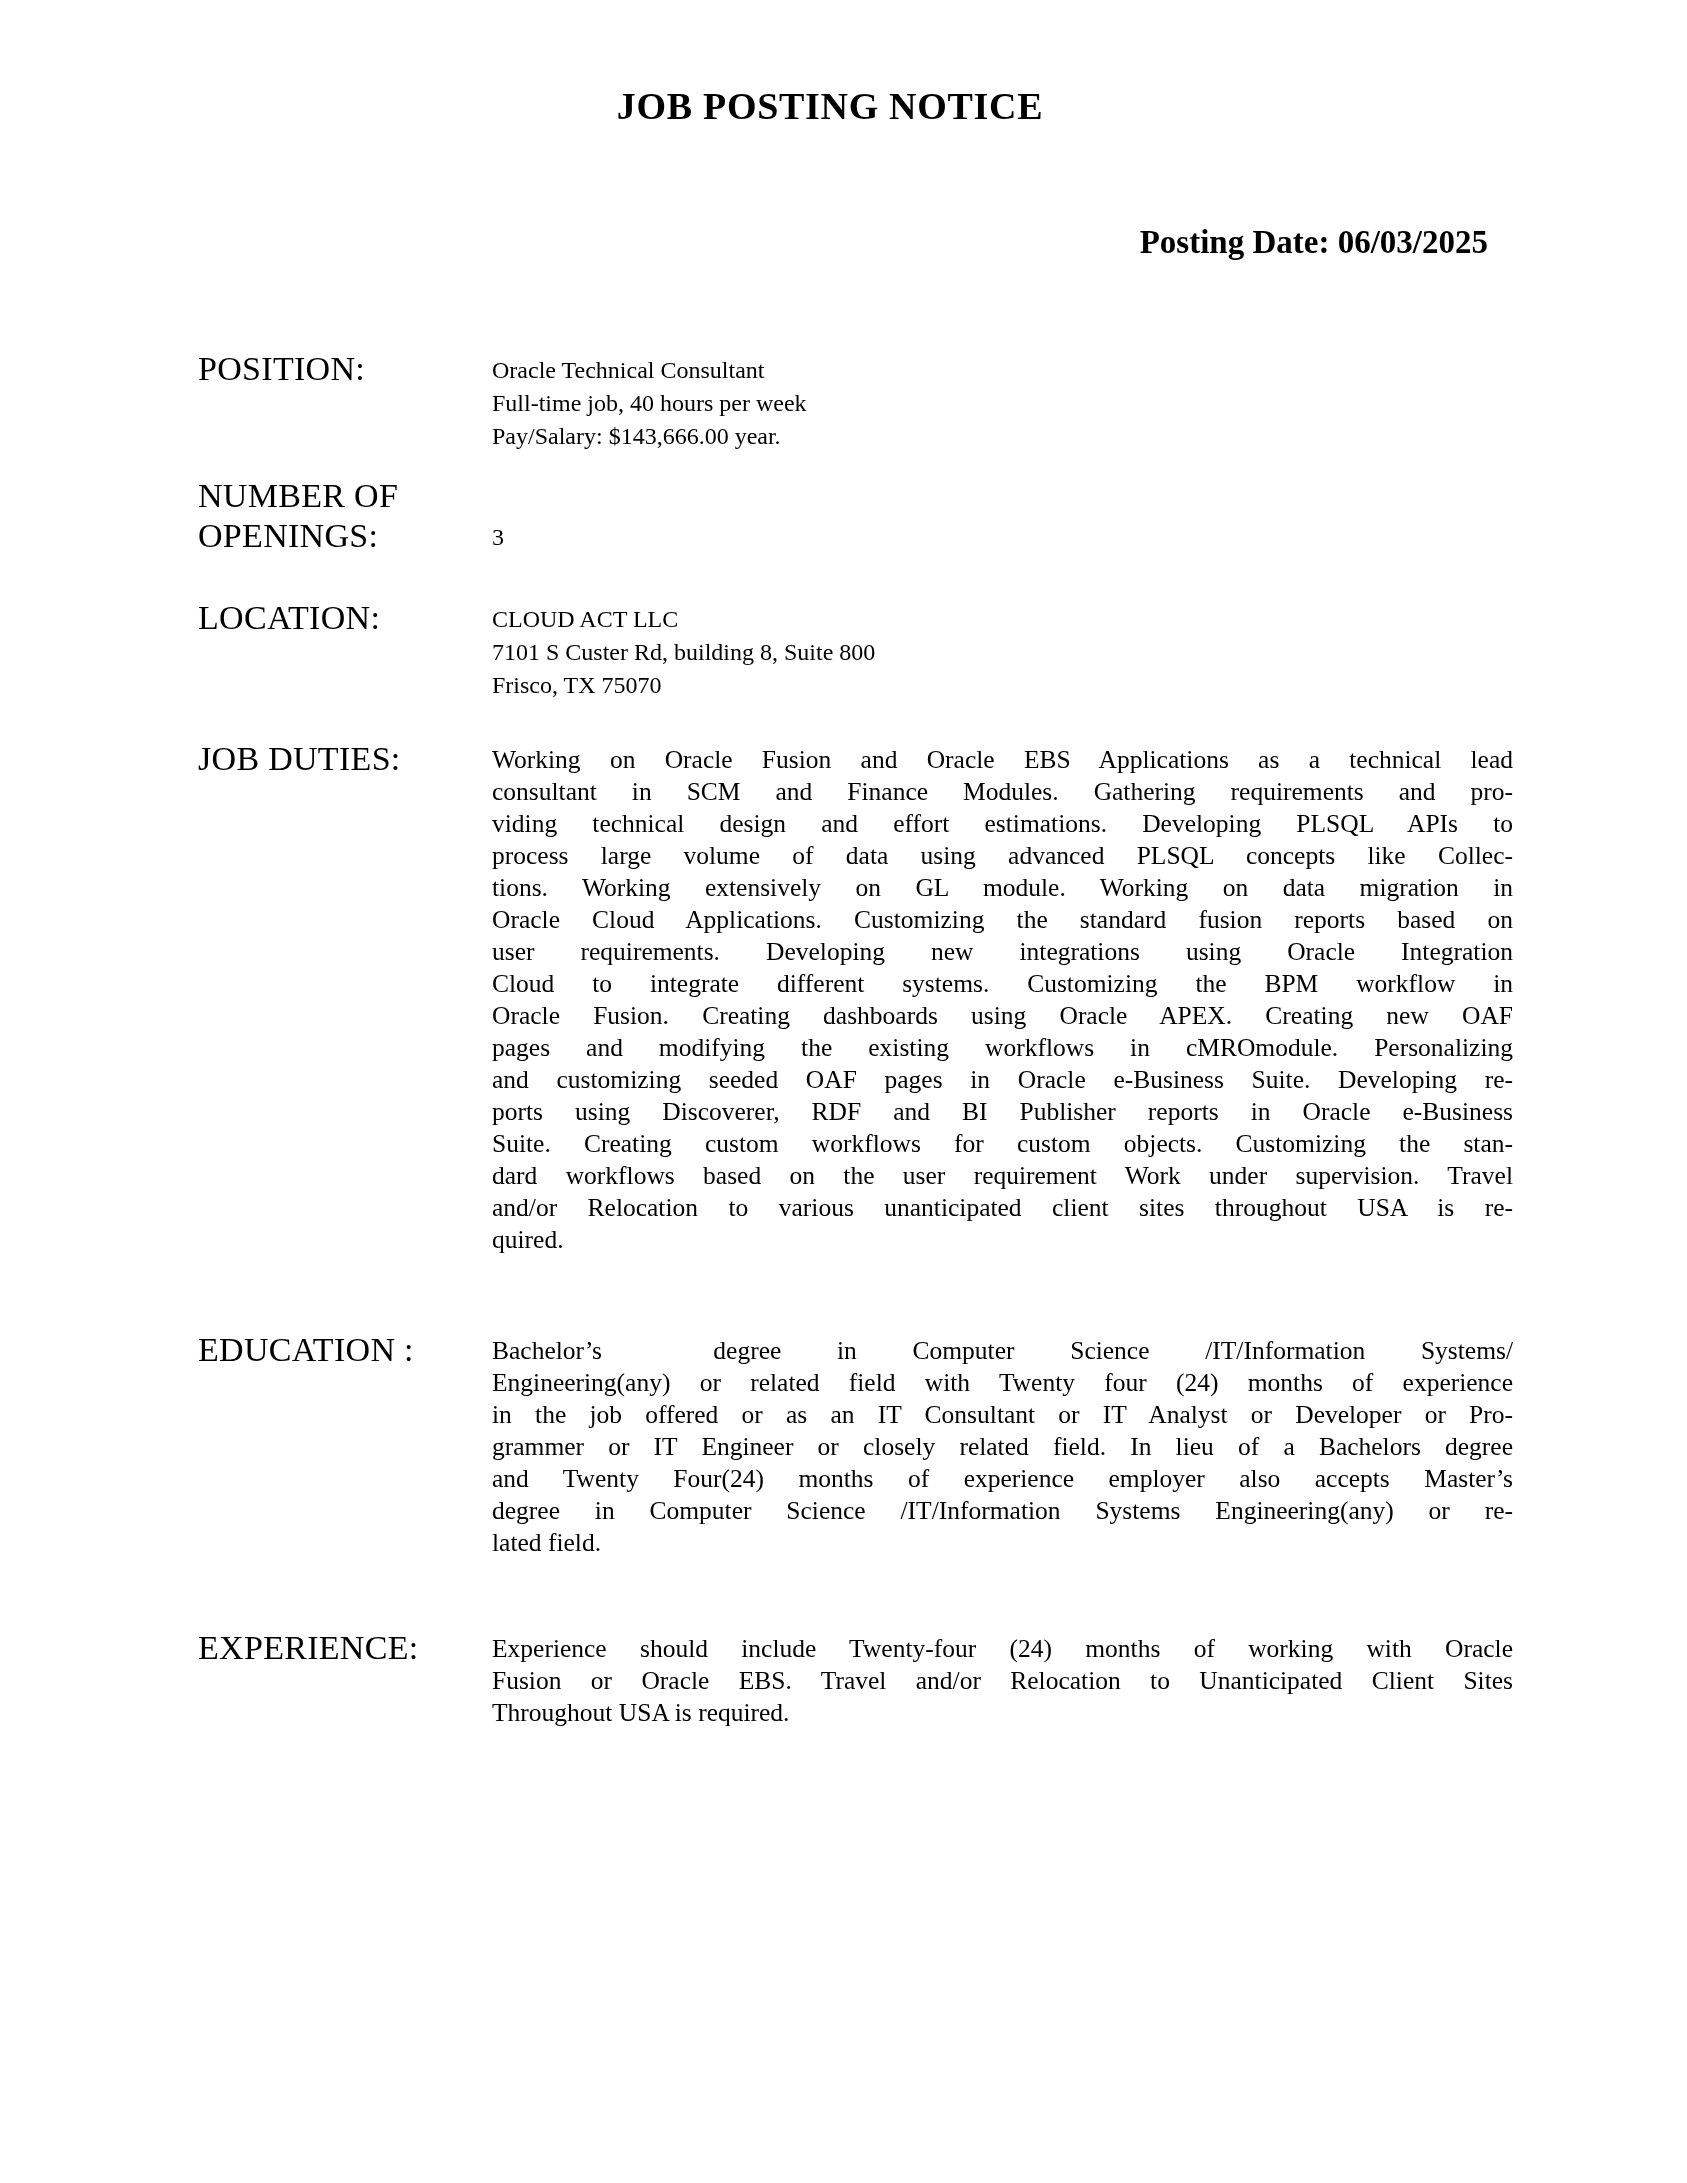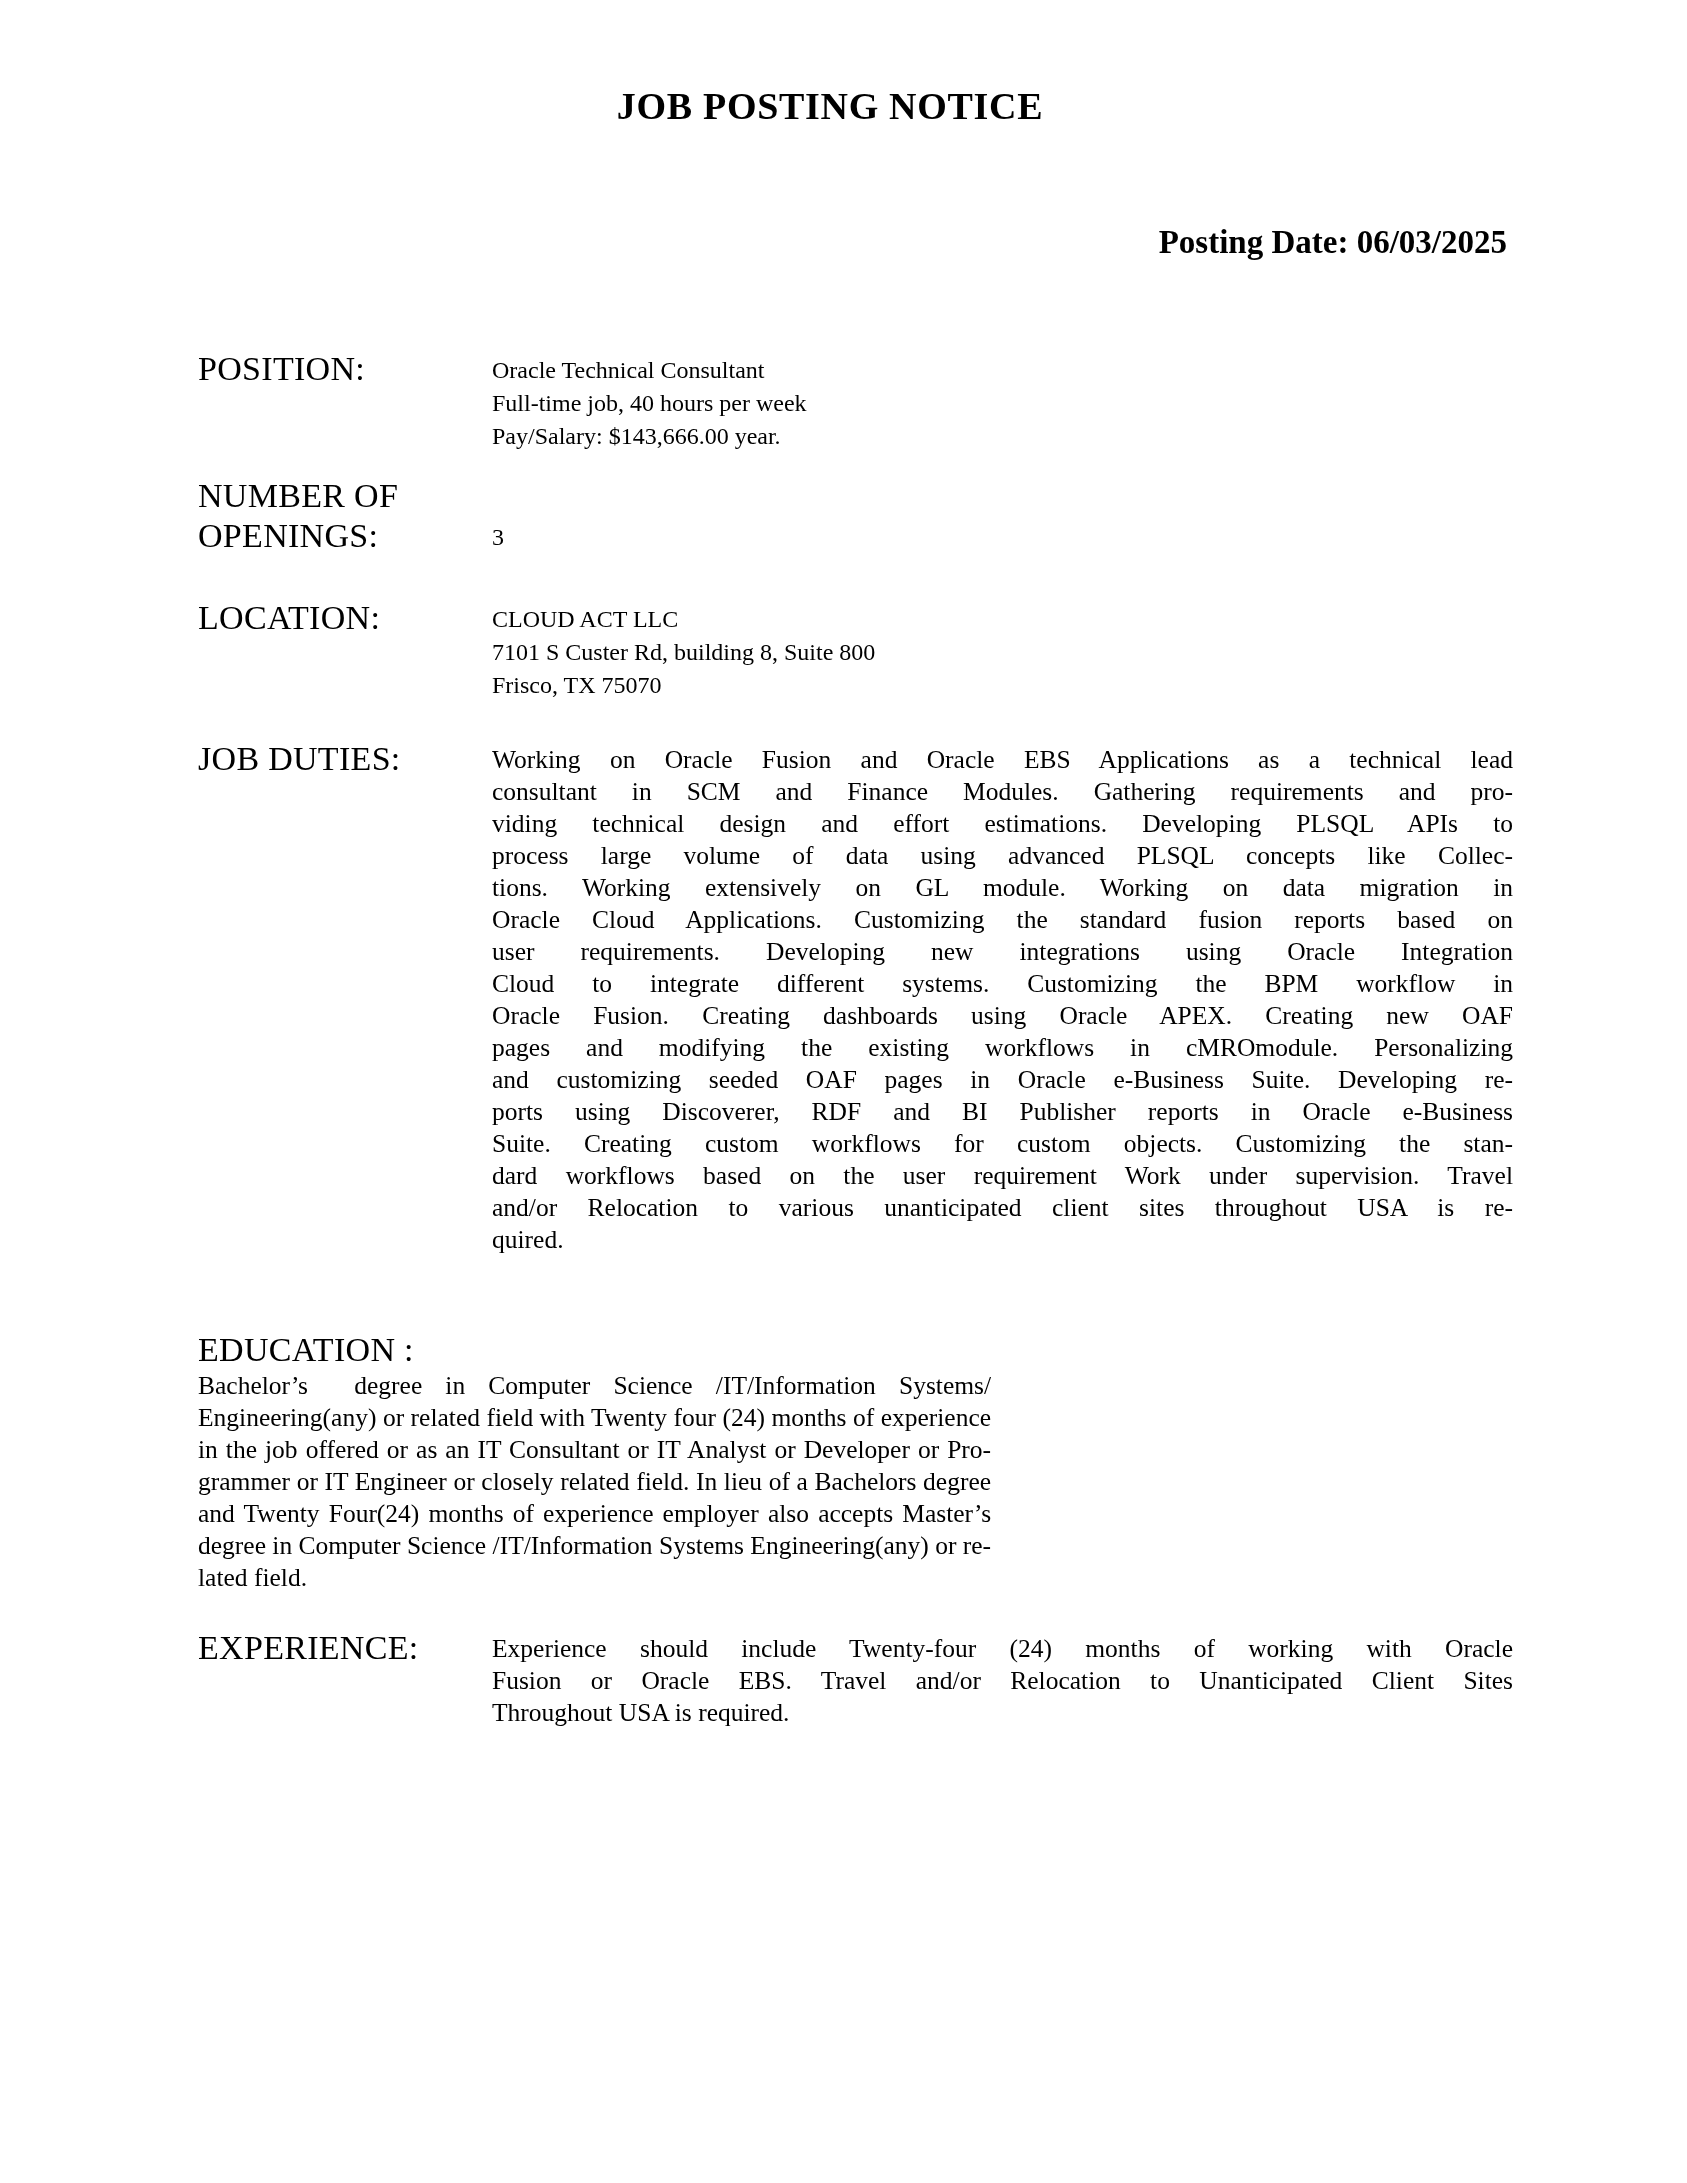--- a/index.html
+++ b/index.html
@@ -24,39 +24,39 @@
     text-align: center;
     font-size: 38px;
     line-height: 46px;
     font-weight: 700;
     letter-spacing: 0.7px;
     padding-left: 20px;
   }
   .posting-date {
     position: absolute;
     top: 222px;
-    left: 196px;
+    left: 177px;
     width: 1311px;
     text-align: right;
     font-size: 33px;
     line-height: 40px;
     font-weight: 700;
   }
   .row {
     position: absolute;
     left: 198px;
     width: 1315px;
     display: flex;
     align-items: flex-start;
   }
   .row-position   { top: 354px;  }
   .row-openings   { top: 481px;  }
   .row-location   { top: 603px;  }
   .row-duties     { top: 744px; }
-  .row-education  { top: 1335px; flex-direction: column; }
+  .row-education  { top: 1335px; }
   .row-experience { top: 1633px; }
   .label {
     flex: none;
     width: 294px;
     font-size: 34px;
     line-height: 40px;
     margin-top: -5.3px;
     letter-spacing: 0.3px;
   }
   .value {

